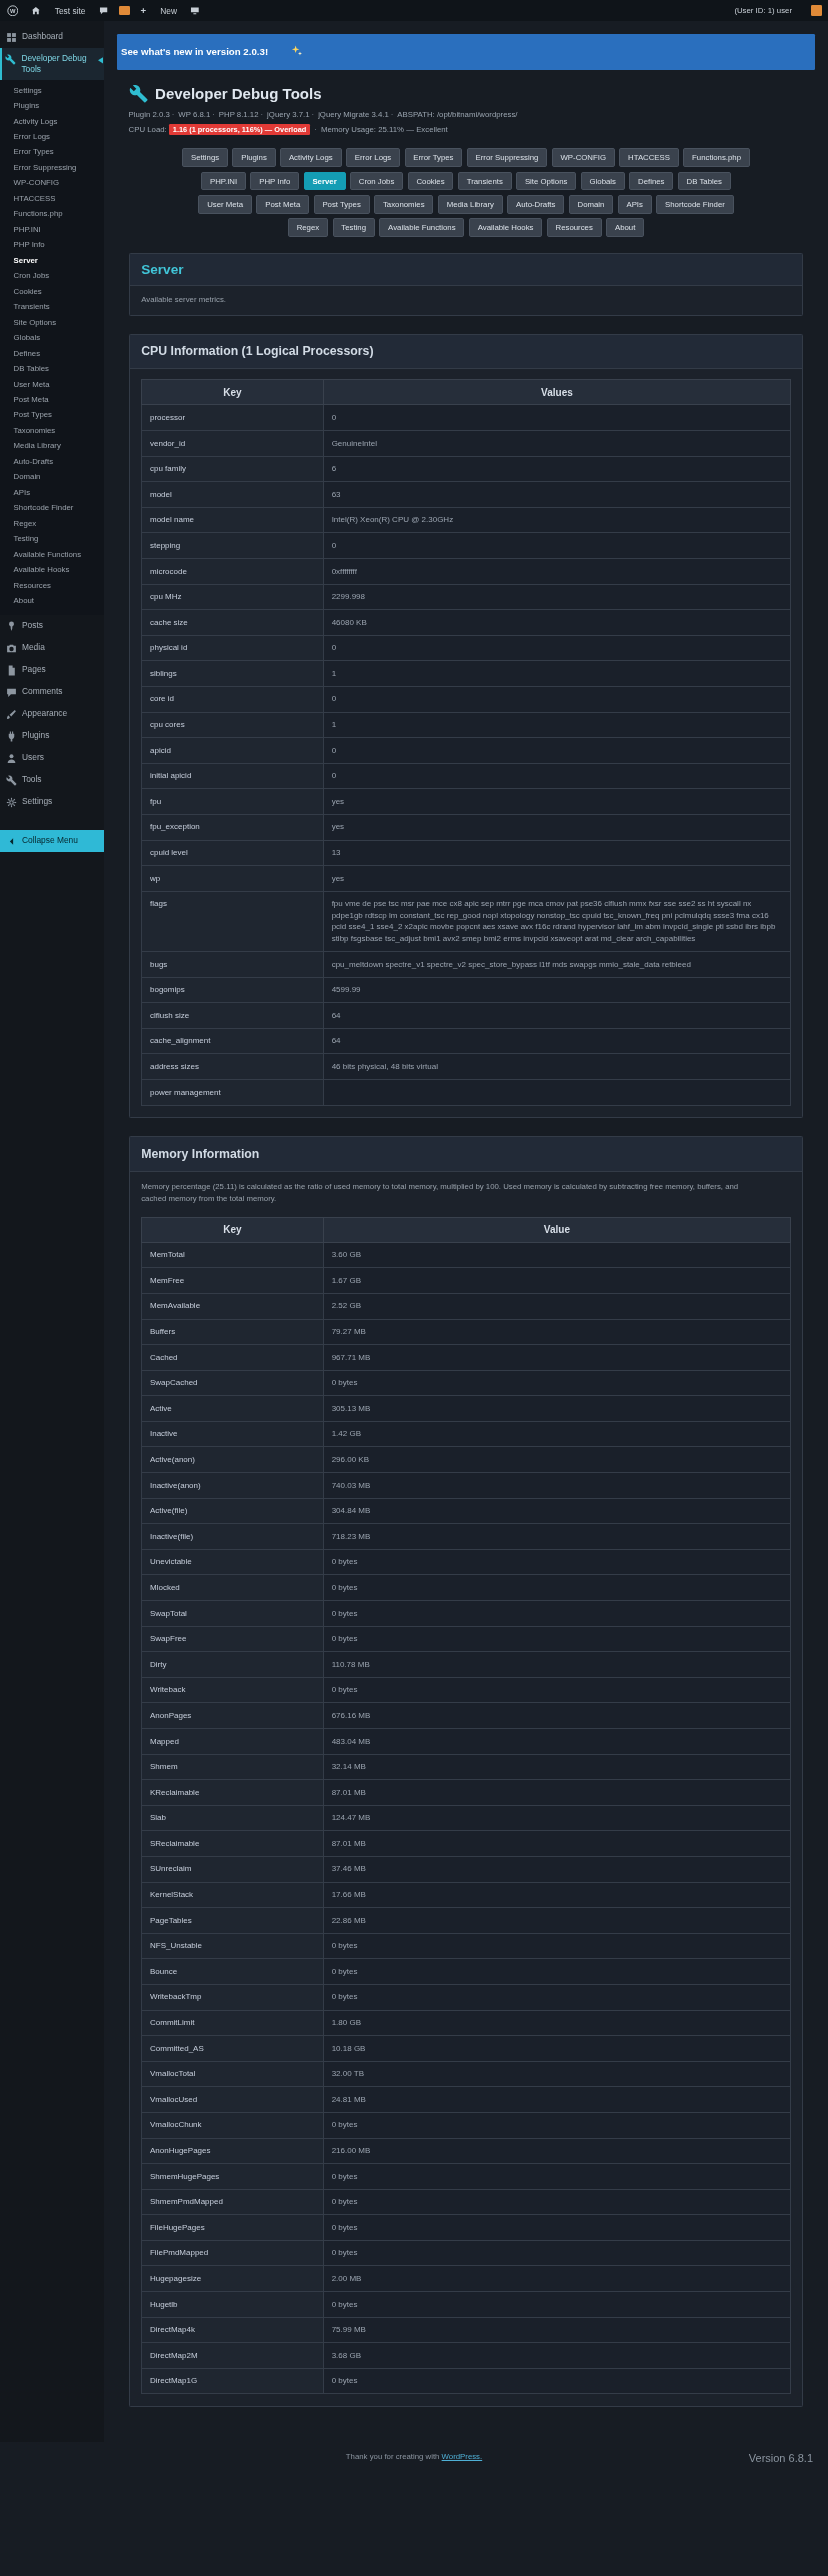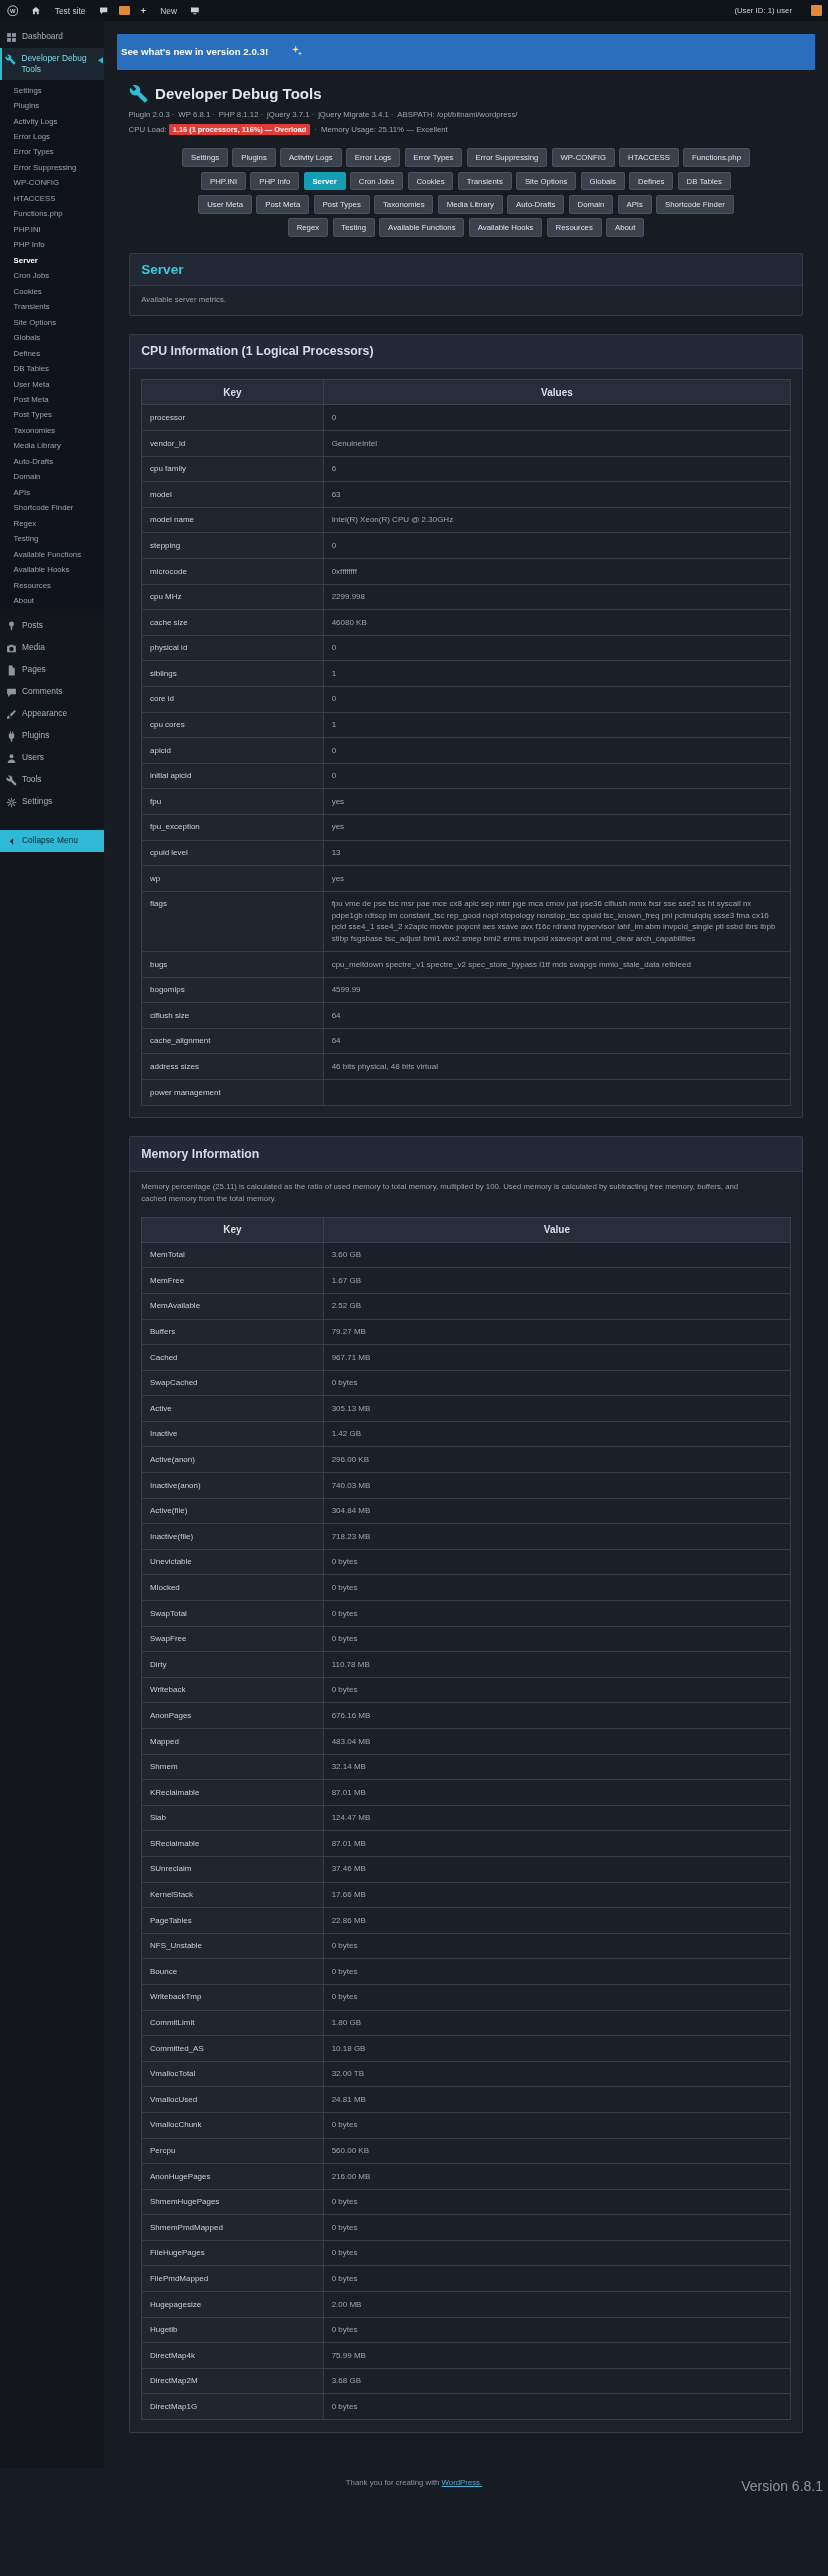--- a/index.html
+++ b/index.html
@@ -120,21 +120,21 @@
     padding:6.5px; text-align:center; border:0.6px solid #39414d;
   }
   table.kv td { border:0.6px solid #343c48; padding:6.5px 7.8px; font-size:8px; vertical-align:top; line-height:1.45; }
   td.k { width:28%; color:#c6cedb; background:#1f2630; }
   td.v { color:#9ba4b0; background:#1a202a; word-break:break-word; }
 
   
   .footer { position:relative; padding:10.4px 14.2px 15.5px; }
   .thanks { display:block; text-align:center; color:#8b95a0; font-size:7.8px; }
   .thanks a { color:#4fb0d6; text-decoration:underline; }
-  .version { position:absolute; right:5px; top:10.4px; color:#8b95a0; font-size:14px; }
+  .version { position:absolute; right:15px; top:10.4px; color:#8b95a0; font-size:11px; }
 </style>
 </head>
 <body>
 
 <div class="adminbar">
   <div class="ab-left">
     <a class="ab-item">
       <svg width="11.6" height="11.6" viewBox="0 0 20 20" style="font-size:13px">
         <circle cx="10" cy="10" r="8.6" fill="none" stroke="currentColor" stroke-width="1.6"></circle>
         <text x="10" y="13.8" text-anchor="middle" font-size="10" font-weight="bold" fill="currentColor" font-family="Liberation Sans, sans-serif">W</text>
@@ -879,24 +879,20 @@
             <tr>
               <td class="k">VmallocUsed</td>
               <td class="v">24.81 MB</td>
             </tr>
 
             <tr>
               <td class="k">VmallocChunk</td>
               <td class="v">0 bytes</td>
             </tr>
 
-            <tr>
-              <td class="k">Percpu</td>
-              <td class="v">560.00 KB</td>
-            </tr>
 
             <tr>
               <td class="k">AnonHugePages</td>
               <td class="v">216.00 MB</td>
             </tr>
 
             <tr>
               <td class="k">ShmemHugePages</td>
               <td class="v">0 bytes</td>
             </tr>

